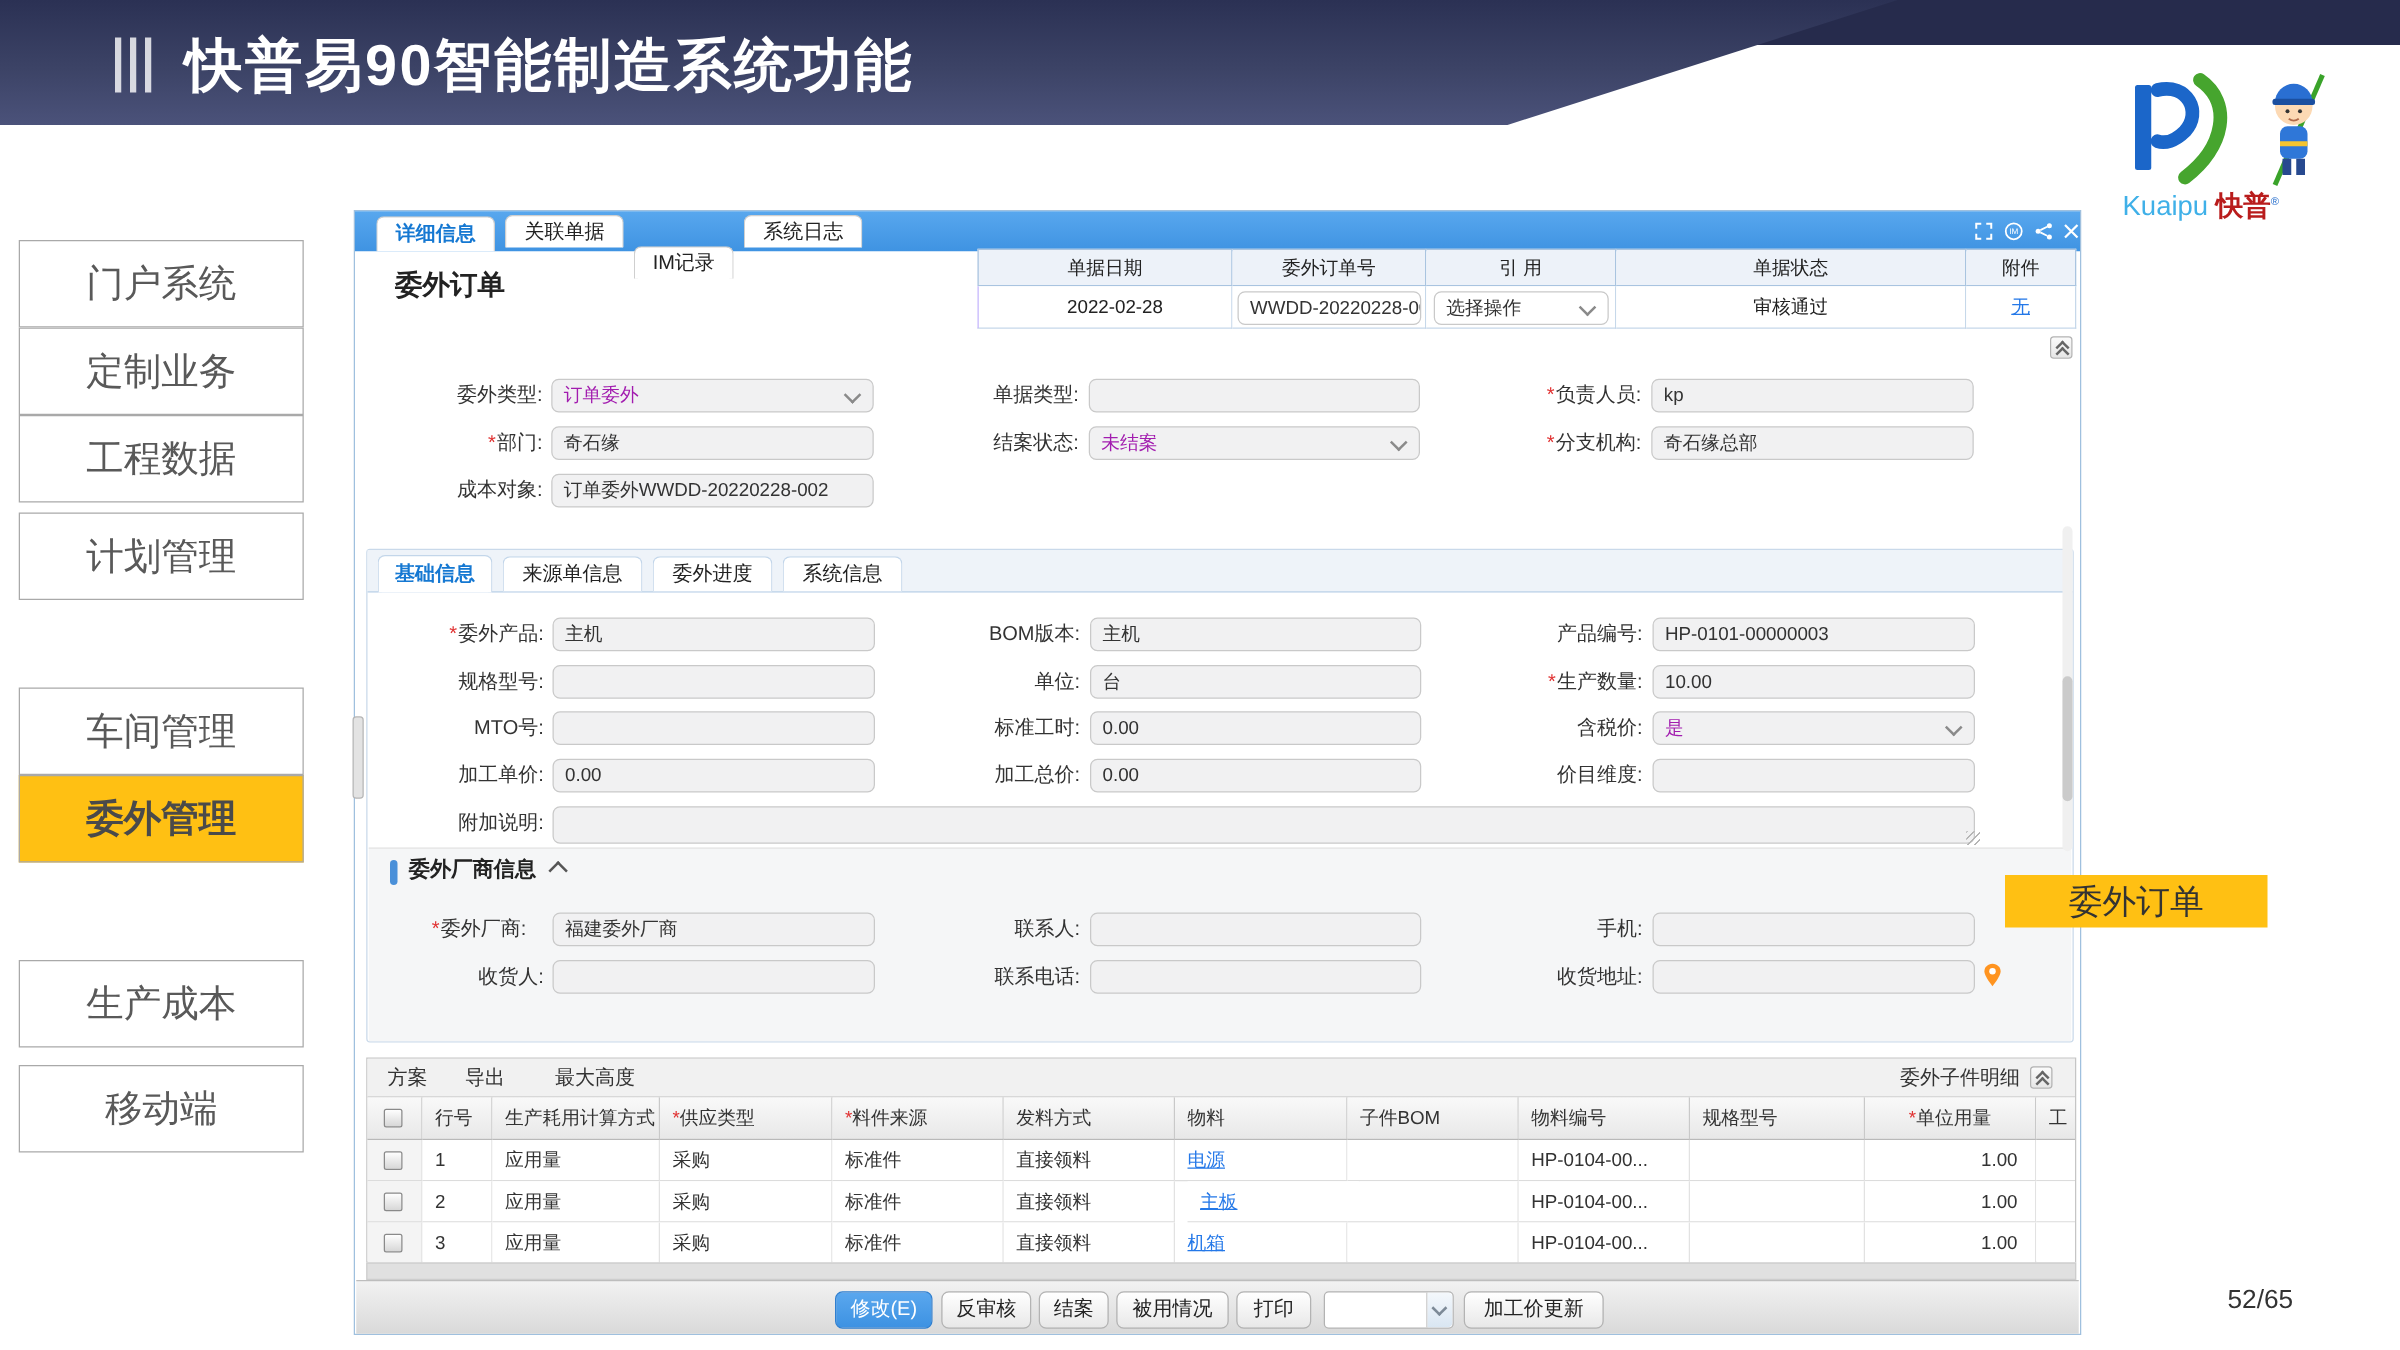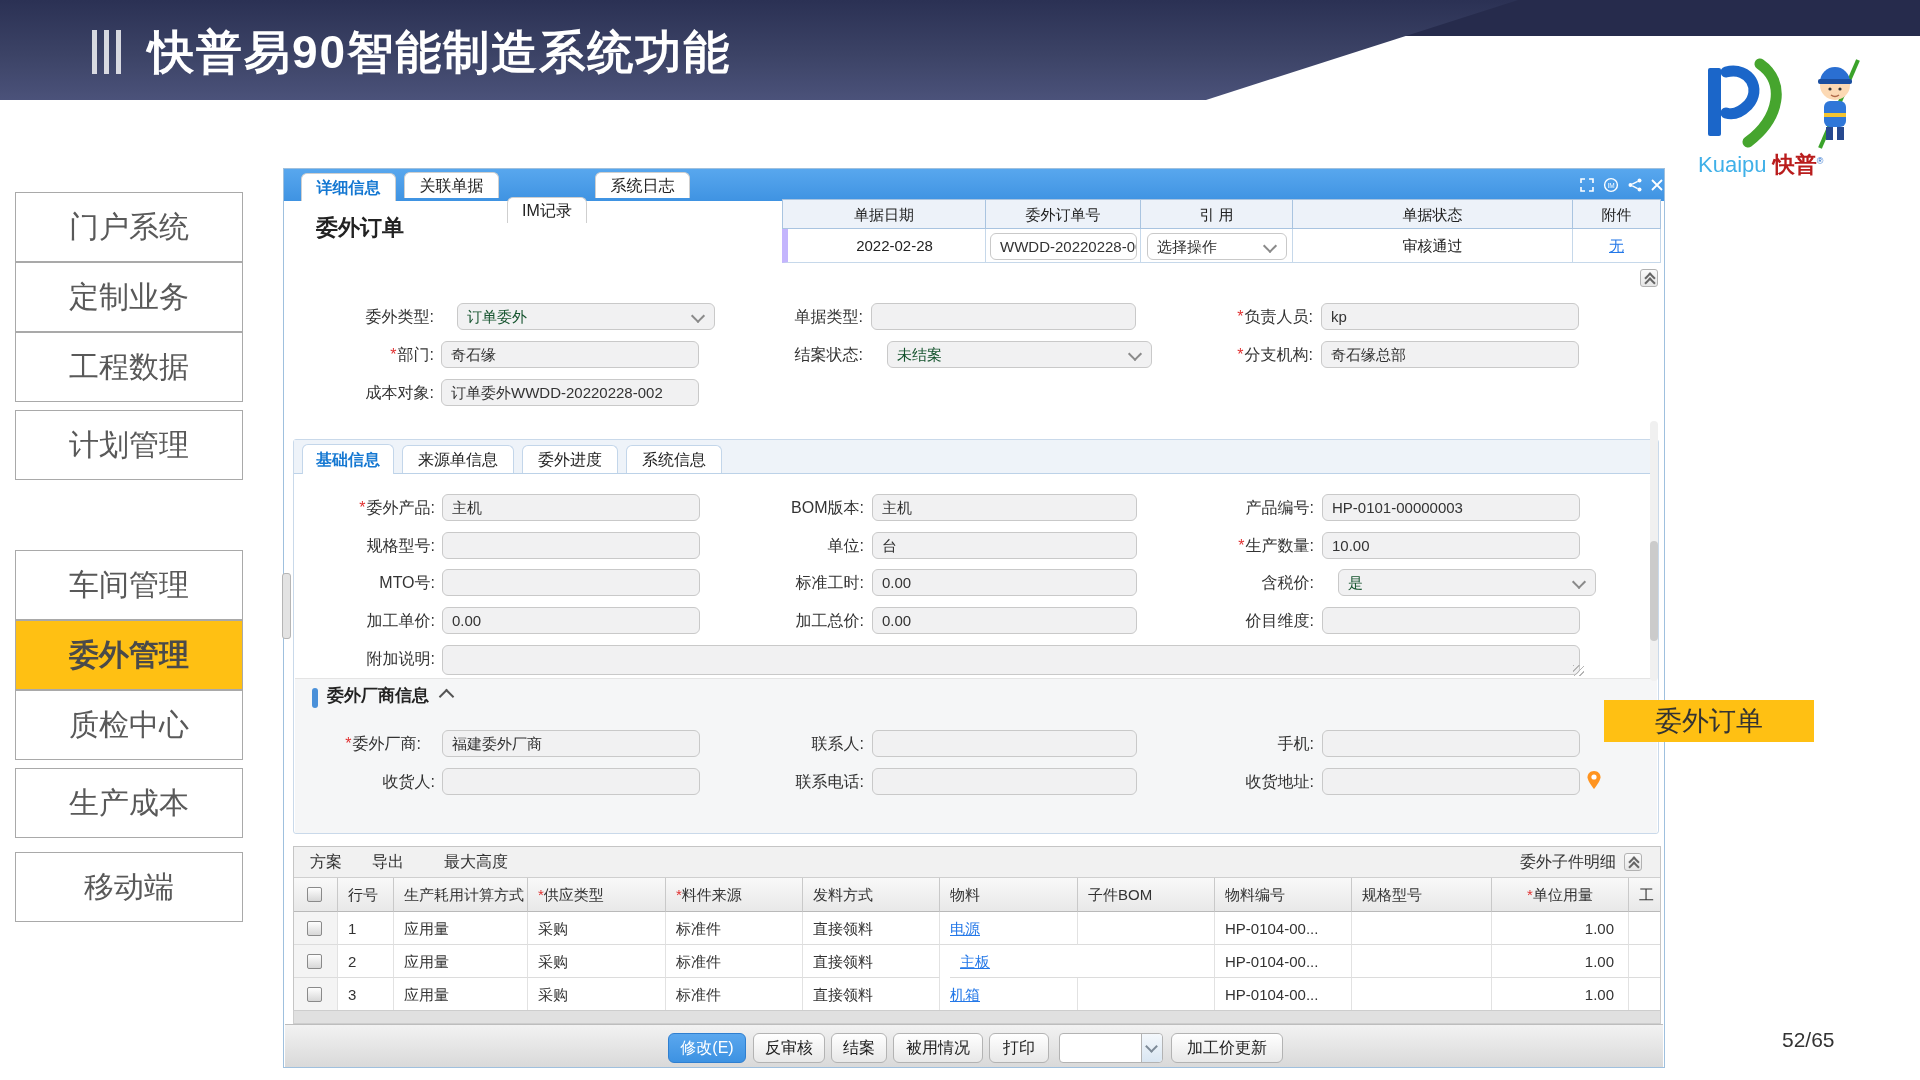--- a/index.html
+++ b/index.html
@@ -36,21 +36,21 @@
   .ht-h{position:absolute;height:30px;line-height:30px;text-align:center;font-size:15px;color:#222;
     background:#edf2f9;border-right:1px solid #a9c4e0;border-bottom:1px solid #a9c4e0;border-top:1px solid #a9c4e0;box-sizing:border-box;}
   .ht-v{position:absolute;height:34px;line-height:34px;text-align:center;font-size:15px;color:#222;
     background:#fff;border-right:1px solid #c6d8ea;border-bottom:1px solid #c6d8ea;box-sizing:border-box;}
   .link{color:#2478e8;text-decoration:underline;cursor:pointer;}
   
   .lbl{position:absolute;height:28px;line-height:28px;font-size:16px;color:#333;text-align:right;white-space:nowrap;}
   .lbl.required::before{content:"*";color:#e03131;margin-right:1px;}
   .ipt{position:absolute;height:27px;box-sizing:border-box;background:#f1f1f2;border:1px solid #c9c9c9;
     border-radius:6px;line-height:25px;padding:0 9px;font-size:15px;color:#333;overflow:hidden;white-space:nowrap;}
-  .ipt.gray-text{color:#14532d;margin-left:16px;}
+  .ipt.gray-text{color:#a21caf;}
   .caret{position:absolute;right:11px;top:7px;width:8px;height:8px;border-right:2px solid #8a8a8a;
     border-bottom:2px solid #8a8a8a;transform:rotate(45deg);}
   .doc-title{position:absolute;font-size:22px;font-weight:bold;color:#222;}
   
   .panel{position:absolute;left:9px;top:270px;width:1366px;height:395px;border:1px solid #c9d9ea;
     border-radius:3px;box-sizing:border-box;background:#fff;}
   .subtab-strip{position:absolute;left:0;top:0;width:100%;height:34px;background:#eef3f9;
     border-bottom:1px solid #bcd2e8;box-sizing:border-box;}
   .stab{position:absolute;background:#fff;border:1px solid #c3d6ea;border-bottom:none;border-radius:6px 6px 0 0;
     box-sizing:border-box;text-align:center;font-size:16px;color:#222;}
@@ -135,21 +135,20 @@
       <span class="logo-cn">快普</span><span class="logo-reg">®</span>
     </div>
   </div>
 
   <div class="side-item" style="top:192px">门户系统</div>
   <div class="side-item" style="top:262px">定制业务</div>
   <div class="side-item" style="top:332px">工程数据</div>
   <div class="side-item" style="top:410px">计划管理</div>
   <div class="side-item" style="top:550px">车间管理</div>
   <div class="side-item active" style="top:620px">委外管理</div>
-  <div class="side-item" style="top:690px">质检中心</div>
   <div class="side-item" style="top:768px">生产成本</div>
   <div class="side-item" style="top:852px">移动端</div>
 
   <div class="window">
 
     <div class="titlebar"></div>
     <div class="wtab active" style="left:17px;top:4px;width:95px;height:28px;line-height:27px;">详细信息</div>
     <div class="wtab" style="left:120px;top:3px;width:95px;height:26px;line-height:25px;">关联单据</div>
     <div class="wtab" style="left:223px;top:3px;width:80px;height:26px;line-height:25px;margin-top:25px;">IM记录</div>
     <div class="wtab" style="left:311px;top:3px;width:95px;height:26px;line-height:25px;">系统日志</div>
@@ -172,21 +171,21 @@
       </svg>
 
     <div class="doc-title" style="left:32px;top:44px;">委外订单</div>
 
     <div class="ht-h" style="left:498px;top:30px;width:204px;border-left:1px solid #a9c4e0;">单据日期</div>
     <div class="ht-h" style="left:702px;top:30px;width:155px;">委外订单号</div>
     <div class="ht-h" style="left:857px;top:30px;width:152px;">引 用</div>
     <div class="ht-h" style="left:1009px;top:30px;width:280px;">单据状态</div>
     <div class="ht-h" style="left:1289px;top:30px;width:88px;">附件</div>
 
-    <div class="ht-v" style="left:498px;top:60px;width:204px;border-left:6px solid #c4b5fd;padding-left:16px;">2022-02-28</div>
+    <div class="ht-v" style="left:498px;top:60px;width:204px;border-left:1px solid #c4b5fd;padding-left:16px;">2022-02-28</div>
     <div class="ht-v" style="left:702px;top:60px;width:155px;">
       <div class="ipt" style="left:4px;top:4px;width:147px;background:#fff;">WWDD-20220228-002</div>
     </div>
     <div class="ht-v" style="left:857px;top:60px;width:152px;">
       <div class="ipt" style="left:6px;top:4px;width:140px;background:#fff;text-align:left;">
         <span>选择操作</span>
         <b class="caret"></b>
       </div>
     </div>
     <div class="ht-v" style="left:1009px;top:60px;width:280px;">审核通过</div>

